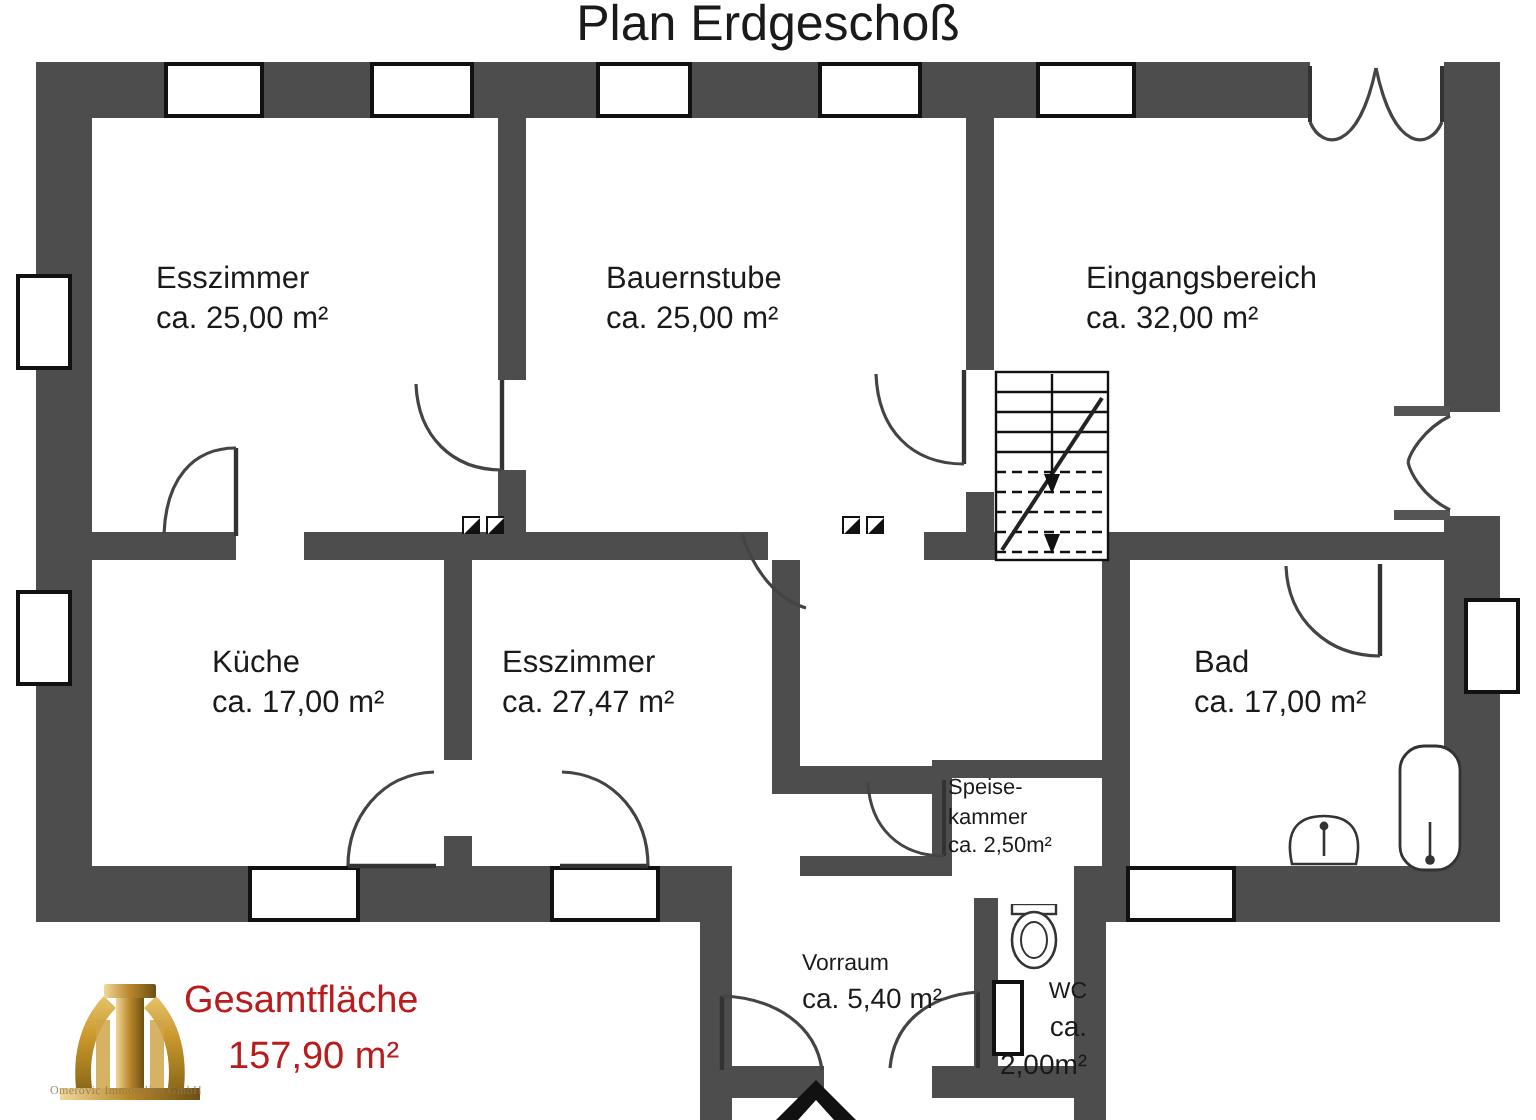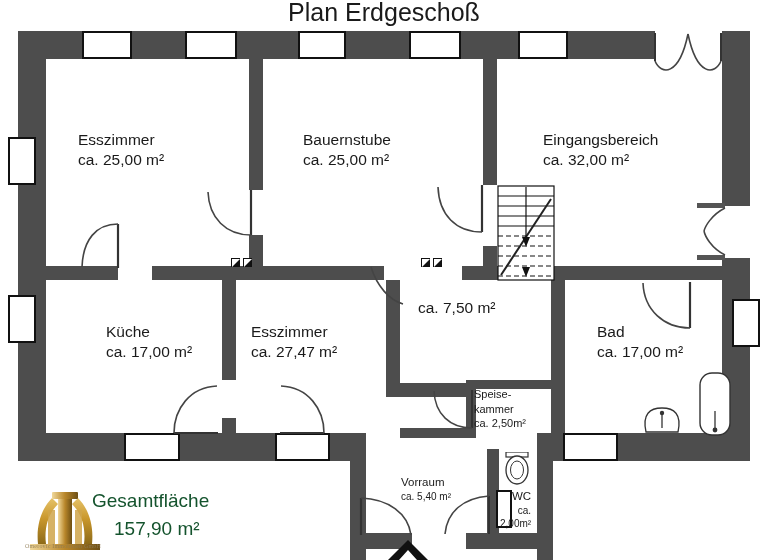--- a/index.html
+++ b/index.html
@@ -44,21 +44,21 @@
     position: absolute;
     color: #1a1a1a;
     line-height: 1.32;
     white-space: nowrap;
   }
   .room .rname { display: block; font-size: 15.5px; }
   .room .rarea { display: block; font-size: 15.5px; }
   .room.small .rname { font-size: 11px; }
   .room.small .rarea { font-size: 11px; }
   .room.tiny .rname { font-size: 11.5px; }
-  .room.tiny .rarea { font-size: 10px; }
+  .room.tiny .rarea { font-size: 14px; }
   
   .door { position: absolute; }
   .door svg { display: block; overflow: visible; }
   
   #stairs { position: absolute; }
   
   .fixture { position: absolute; }
   
   .marker {
     position: absolute;
@@ -70,21 +70,21 @@
     content: "";
     position: absolute;
     left: 0; top: 0;
     border-left: 8px solid #ffffff;
     border-bottom: 8px solid transparent;
   }
   
   #total-area {
     position: absolute;
     left: 92px; top: 487px;
-    color: #14532d;
+    color: #b91c1c;
     line-height: 1.45;
     white-space: nowrap;
   }
   #total-area .t-label { display: block; font-size: 19px; }
   #total-area .t-value { display: block; font-size: 19px; margin-left: 22px; }
   
   #logo {
     position: absolute;
     left: 8px; top: 484px;
     width: 114px; height: 72px;
@@ -331,21 +331,20 @@
     <span class="rname">Küche</span>
     <span class="rarea">ca. 17,00 m²</span>
   </div>
 
   <div class="room" style="left:251px; top:322px;">
     <span class="rname">Esszimmer</span>
     <span class="rarea">ca. 27,47 m²</span>
   </div>
 
   <div class="room" style="left:418px; top:298px;">
-    <span class="rarea">ca. 7,50 m²</span>
   </div>
 
   <div class="room" style="left:597px; top:322px;">
     <span class="rname">Bad</span>
     <span class="rarea">ca. 17,00 m²</span>
   </div>
 
   <div class="room small" style="left:474px; top:387px;">
     <span class="rname">Speise-</span>
     <span class="rname">kammer</span>

